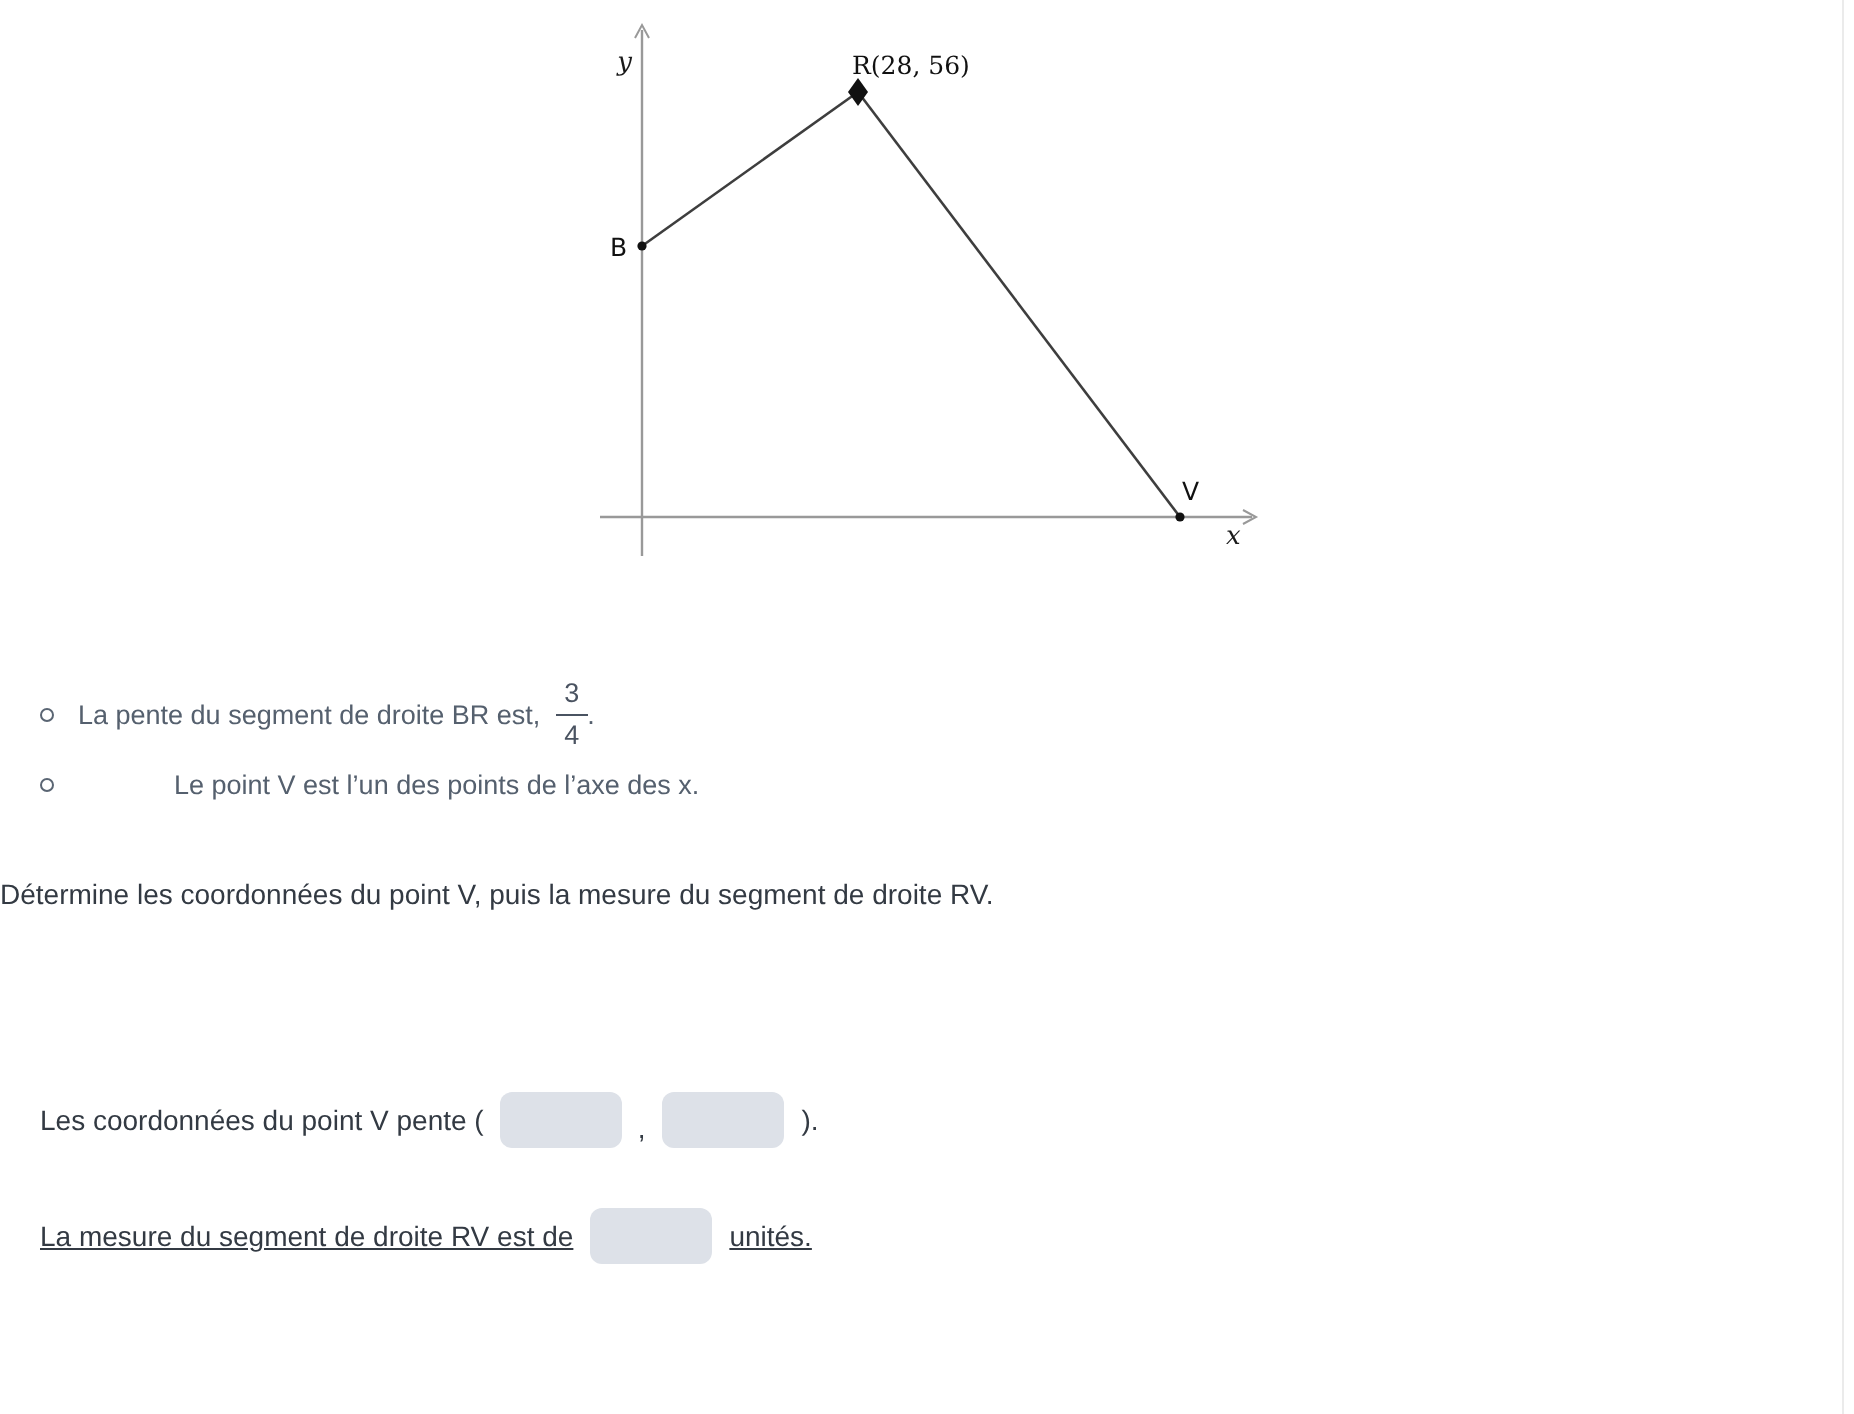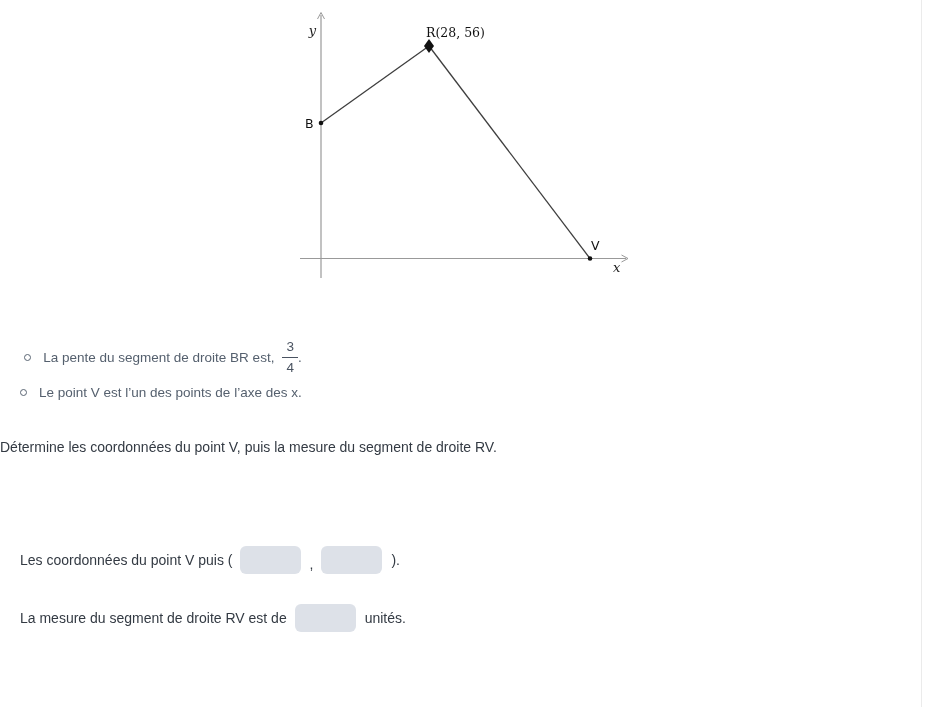--- a/index.html
+++ b/index.html
@@ -43,23 +43,22 @@
   .facts {
     position: absolute;
     left: 20px; top: 338px;
     list-style: none;
     color: #55606e;
     font-size: 13.5px;
   }
   .fact-row {
     display: flex;
     align-items: center;
-    justify-content: flex-end;
   }
-  .fact-row + .fact-row { margin-top: 9px; }
+  .fact-row + .fact-row { margin-top: 9px; gap: 48px; }
   .bullet-circle {
     width: 7px; height: 7px;
     border: 1.4px solid #5a6573;
     border-radius: 50%;
     flex: 0 0 auto;
     margin-right: 12px;
   }
   .fraction {
     display: inline-flex;
     flex-direction: column;
@@ -85,21 +84,21 @@
   .answer-row {
     position: absolute;
     left: 20px;
     display: flex;
     align-items: center;
     font-size: 14px;
     color: #333a43;
     height: 28px;
   }
   .answer-row-coords { top: 546px; }
-  .answer-row-measure { top: 604px; }
+  .answer-row-measure { top: 604px; text-decoration: underline; }
   .answer-input {
     width: 61px; height: 28px;
     background: #dde1e8;
     border: none;
     border-radius: 6px;
     outline: none;
     font-family: "Liberation Sans", sans-serif;
     font-size: 14px;
     color: #333a43;
     text-align: center;
@@ -150,21 +149,21 @@
   </li>
   <li class="fact-row">
     <span class="bullet-circle"></span>
     <span>Le point V est l’un des points de l’axe des x.</span>
   </li>
 </ul>
 
 <div class="prompt">Détermine les coordonnées du point V, puis la mesure du segment de droite RV.</div>
 
 <div class="answer-row answer-row-coords">
-  <span>Les coordonnées du point V puis (</span>
+  <span>Les coordonnées du point V pente (</span>
   <input class="answer-input box-gap-left" type="text" value="" style="">
   <span class="comma-sep">,</span>
   <input class="answer-input" type="text" value="" style="">
   <span class="after-text">).</span>
 </div>
 
 <div class="answer-row answer-row-measure">
   <span>La mesure du segment de droite RV est de</span>
   <input class="answer-input box-gap-left" type="text" value="" style="">
   <span class="after-text">unités.</span>

